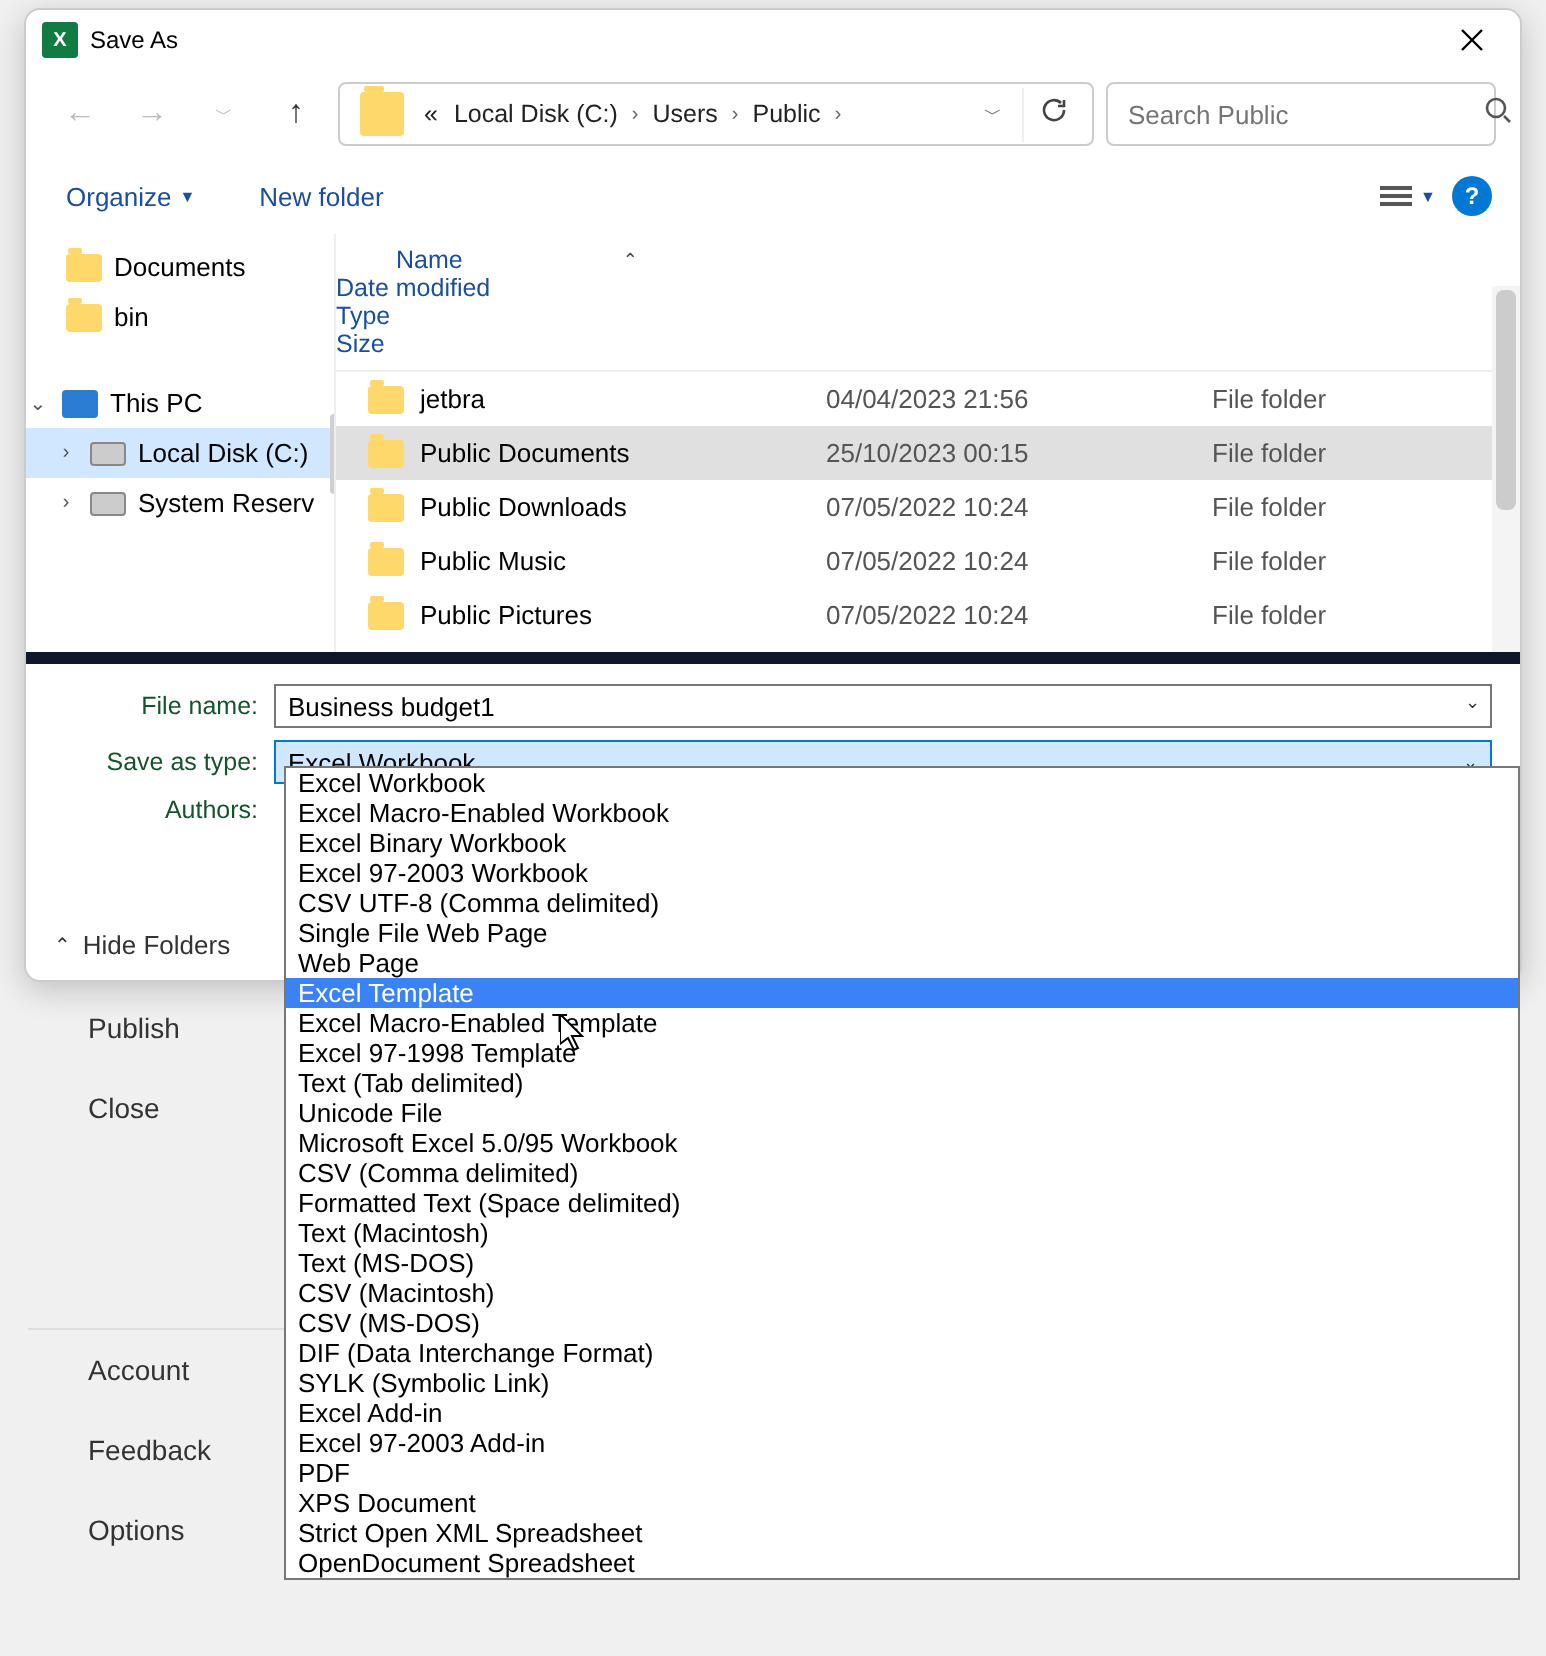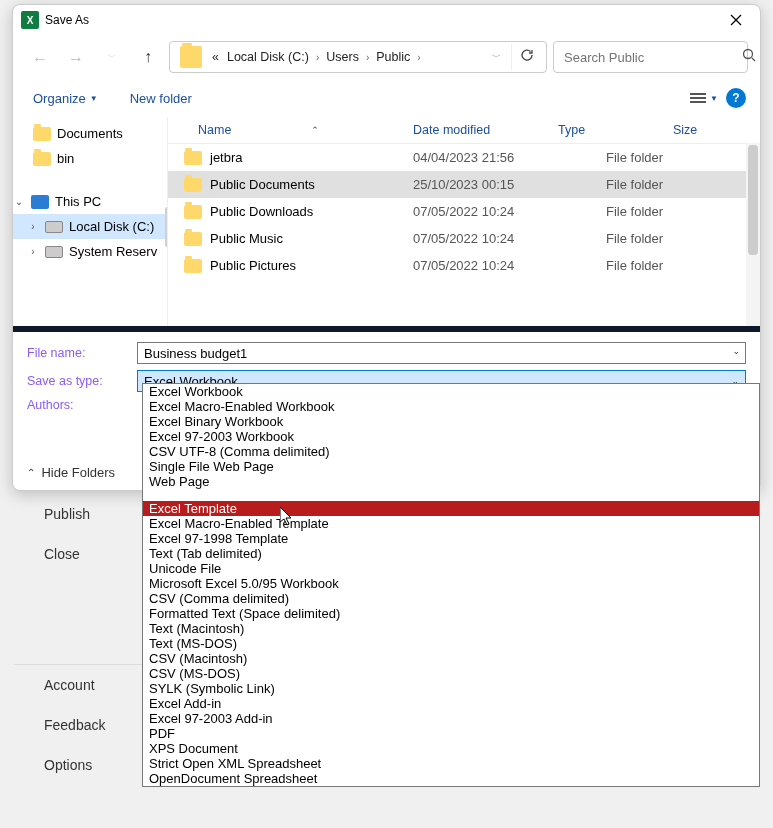--- a/index.html
+++ b/index.html
@@ -39,49 +39,49 @@
   .tree-scroll-indicator { position:absolute; right:-2px; top:90px; width:4px; height:40px; background:#d0d0d0; border-radius:2px;}
   .tree-item { display:flex; align-items:center; padding:5px 4px 5px 20px; gap:6px; white-space:nowrap; }
   .tree-item.sel { background:#d0e7ff; }
   .mini-folder { width:18px; height:14px; background:#ffd86b; border-radius:2px; position:relative; }
   .mini-folder::before { content:""; position:absolute; top:-3px; left:1px; width:7px; height:3px; background:#ffd86b; border-radius:1px; }
   .expander { width:12px; text-align:center; color:#555; font-size:10px; display:inline-block; margin-left:-14px;}
   .pc-icon { width:18px; height:14px; background:#2b7cd3; border-radius:2px; }
   .drive-icon { width:18px; height:12px; background:#ccc; border:1px solid #888; border-radius:2px; position:relative;}
 
   .filepane { flex:1; position:relative; }
-  .col-headers { display:flex; font-size:12.5px; color:#1a4e9e; border-bottom:1px solid #eee; padding:6px 0;}
+  .col-headers { display:flex; font-size:12.5px; color:#1a4e9e; border-bottom:1px solid #eee; padding:6px 0;flex-direction:column;}
   .ch-name { width:245px; padding-left:30px; display:flex; align-items:center; gap:20px;}
   .ch-sort { font-size:9px; color:#444; margin-left:60px;}
   .ch-date { width:145px; }
   .ch-type { width:115px; }
   .ch-size { flex:1; }
   .row { display:flex; align-items:center; font-size:13px; padding:6px 0; }
   .row.sel { background:#e0e0e0; }
   .row .cell-name { width:245px; padding-left:16px; display:flex; align-items:center; gap:8px;}
   .row .cell-date { width:145px; color:#555;}
   .row .cell-type { width:115px; color:#555;margin-left:48px;}
   .pane-scroll { position:absolute; right:0; top:26px; bottom:0; width:14px; background:#f4f4f4;}
   .pane-scroll-thumb { position:absolute; left:2px; right:2px; top:2px; height:110px; background:#ccc; border-radius:4px;}
 
   .fields { padding:10px 14px 4px 14px; }
   .fld-row { display:flex; align-items:center; margin-bottom:6px; }
-  .fld-label { width:110px; text-align:left; font-size:12.5px; color:#8b5cf6; padding-right:8px; }
+  .fld-label { width:110px; text-align:right; font-size:12.5px; color:#14532d; padding-right:8px; }
   .fld-ctrl { flex:1; }
   .textinput { width:100%; border:1px solid #777; font-size:13px; padding:2px 6px; height:22px; background:#fff;}
   .combo { width:100%; border:1px solid #0078d4; background:#cfe8ff; font-size:13px; padding:2px 6px; height:22px; display:flex; align-items:center; position:relative; }
   .combo-caret { position:absolute; right:6px; font-size:9px; color:#333;}
   .fname-wrap { position:relative; }
   .fname-caret { position:absolute; right:6px; top:4px; font-size:9px; color:#333;}
 
   .hide-folders { position:absolute; left:14px; bottom:10px; font-size:13px; color:#333; display:flex; align-items:center; gap:6px;}
   
   .dropdown-list { position:absolute; left:142px; top:383px; width:618px; background:#fff; border:1px solid #777; font-size:13px; z-index:100; }
   .dd-item { padding:0px 6px; line-height:15px; cursor:default; }
-  .dd-item.hl { background:#b91c1c; color:#fff;margin-top:12px; }
+  .dd-item.hl { background:#3b82f6; color:#fff; }
   .cursor { position:absolute; left:280px; top:507px; font-size:16px; color:#000; z-index:200; pointer-events:none;}
 
   .backstage { position:absolute; left:14px; top:494px; width:240px; font-size:14px; color:#333; }
   .bks-item { padding:12px 30px; }
   .bks-sep { border-top:1px solid #ddd; margin:90px 0 0 0;}
 </style>
 </head>
 <body>
 
 <div class="backstage">
@@ -288,20 +288,21 @@
     <div class="dd-item">Excel 97-1998 Template</div>
     <div class="dd-item">Text (Tab delimited)</div>
     <div class="dd-item">Unicode File</div>
     <div class="dd-item">Microsoft Excel 5.0/95 Workbook</div>
     <div class="dd-item">CSV (Comma delimited)</div>
     <div class="dd-item">Formatted Text (Space delimited)</div>
     <div class="dd-item">Text (Macintosh)</div>
     <div class="dd-item">Text (MS-DOS)</div>
     <div class="dd-item">CSV (Macintosh)</div>
     <div class="dd-item">CSV (MS-DOS)</div>
+    <div class="dd-item">DIF (Data Interchange Format)</div>
     <div class="dd-item">SYLK (Symbolic Link)</div>
     <div class="dd-item">Excel Add-in</div>
     <div class="dd-item">Excel 97-2003 Add-in</div>
     <div class="dd-item">PDF</div>
     <div class="dd-item">XPS Document</div>
     <div class="dd-item">Strict Open XML Spreadsheet</div>
     <div class="dd-item">OpenDocument Spreadsheet</div>
   </div>
 
 <div class="cursor">

